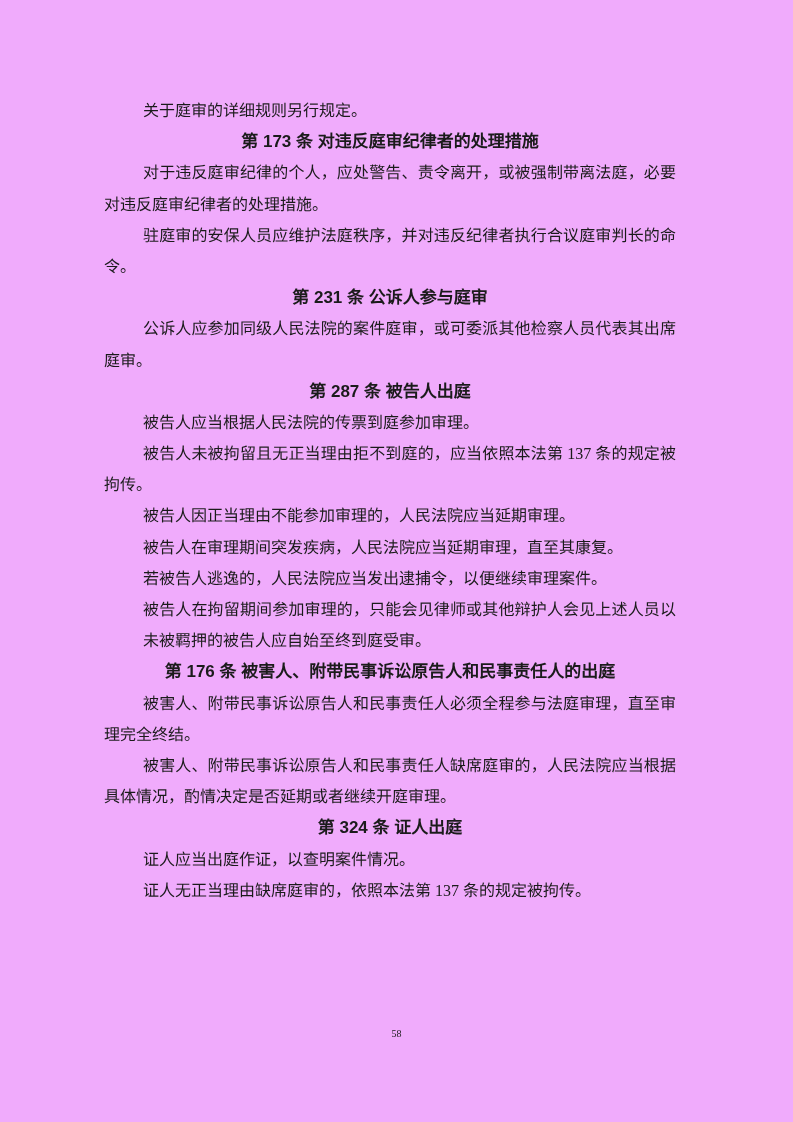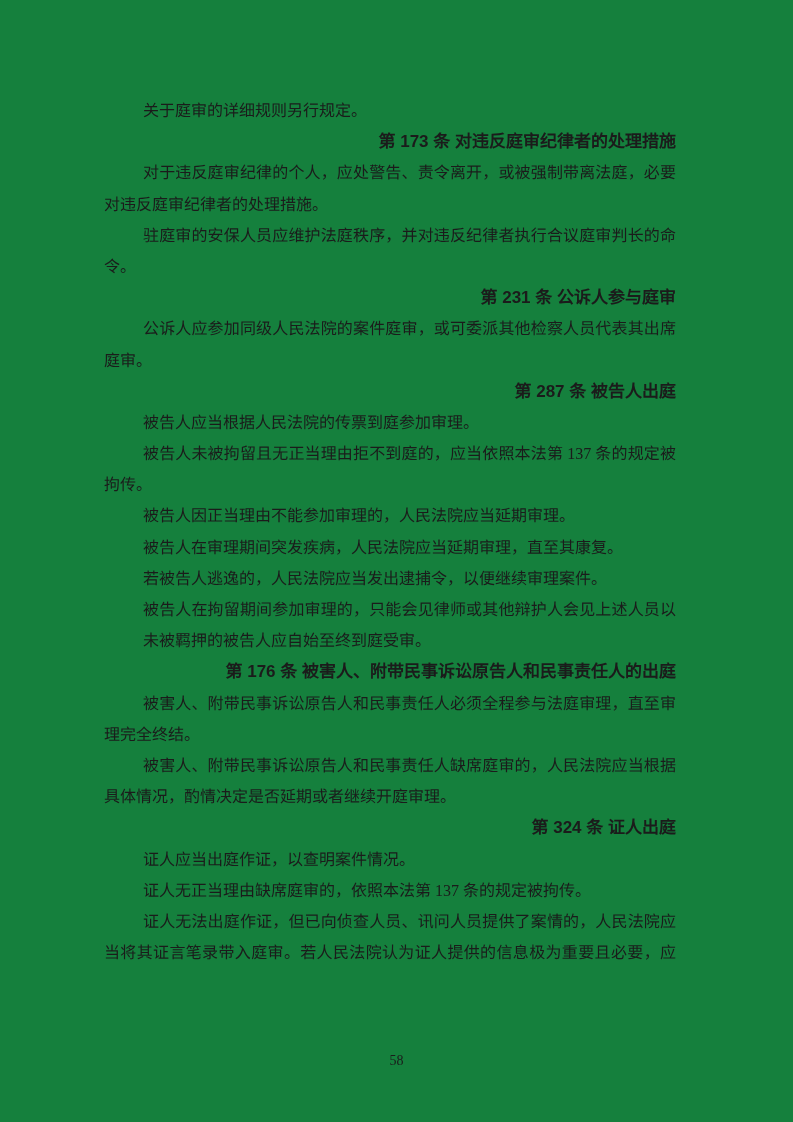--- a/index.html
+++ b/index.html
@@ -11,21 +11,21 @@
     height: 1122px;
     background: #ffffff;
     position: relative;
     overflow: hidden;
     font-family: "Liberation Serif", "DejaVu Serif", serif;
     color: #1b1b1b;
   }
   .page {
     position: absolute;
     inset: 0;
-    background: #15803d;
+    background: #f0abfc;
   }
   .content {
     position: absolute;
     left: 104px;
     top: 95px;
     width: 572px;
     font-size: 16px;
     line-height: 31.2px;
   }
   .para {
@@ -39,36 +39,35 @@
   .line.full {
     text-align: justify;
     text-align-last: justify;
   }
   
   .line.indent {
     text-indent: 39px;
   }
   .heading {
     height: 31.2px;
-    text-align: right;
+    text-align: center;
     font-family: "Liberation Sans", "DejaVu Sans", sans-serif;
     font-weight: 700;
     font-size: 17px;
     overflow: hidden;
   }
   .page-number {
     position: absolute;
     top: 1028px;
     left: 0;
     width: 793px;
     text-align: center;
-    font-size: 14px;
+    font-size: 10px;
     font-family: "Liberation Serif", "DejaVu Serif", serif;
     color: #1b1b1b;
-    margin-top: 25px;
   }
 </style>
 </head>
 <body>
 
 <div class="page">
   <div class="content">
       <div class="para">
         <div class="line indent">关于庭审的详细规则另行规定。</div>
       </div>
@@ -118,19 +117,15 @@
         <div class="line indent full">被害人、附带民事诉讼原告人和民事责任人缺席庭审的，人民法院应当根据</div>
         <div class="line">具体情况，酌情决定是否延期或者继续开庭审理。</div>
       </div>
       <div class="heading">第 324 条  证人出庭</div>
       <div class="para">
         <div class="line indent">证人应当出庭作证，以查明案件情况。</div>
       </div>
       <div class="para">
         <div class="line indent">证人无正当理由缺席庭审的，依照本法第 137 条的规定被拘传。</div>
       </div>
-      <div class="para">
-        <div class="line indent full">证人无法出庭作证，但已向侦查人员、讯问人员提供了案情的，人民法院应</div>
-        <div class="line full">当将其证言笔录带入庭审。若人民法院认为证人提供的信息极为重要且必要，应</div>
-      </div>
     </div>
   <div class="page-number">58</div>
 </div>
 
 </body></html>

